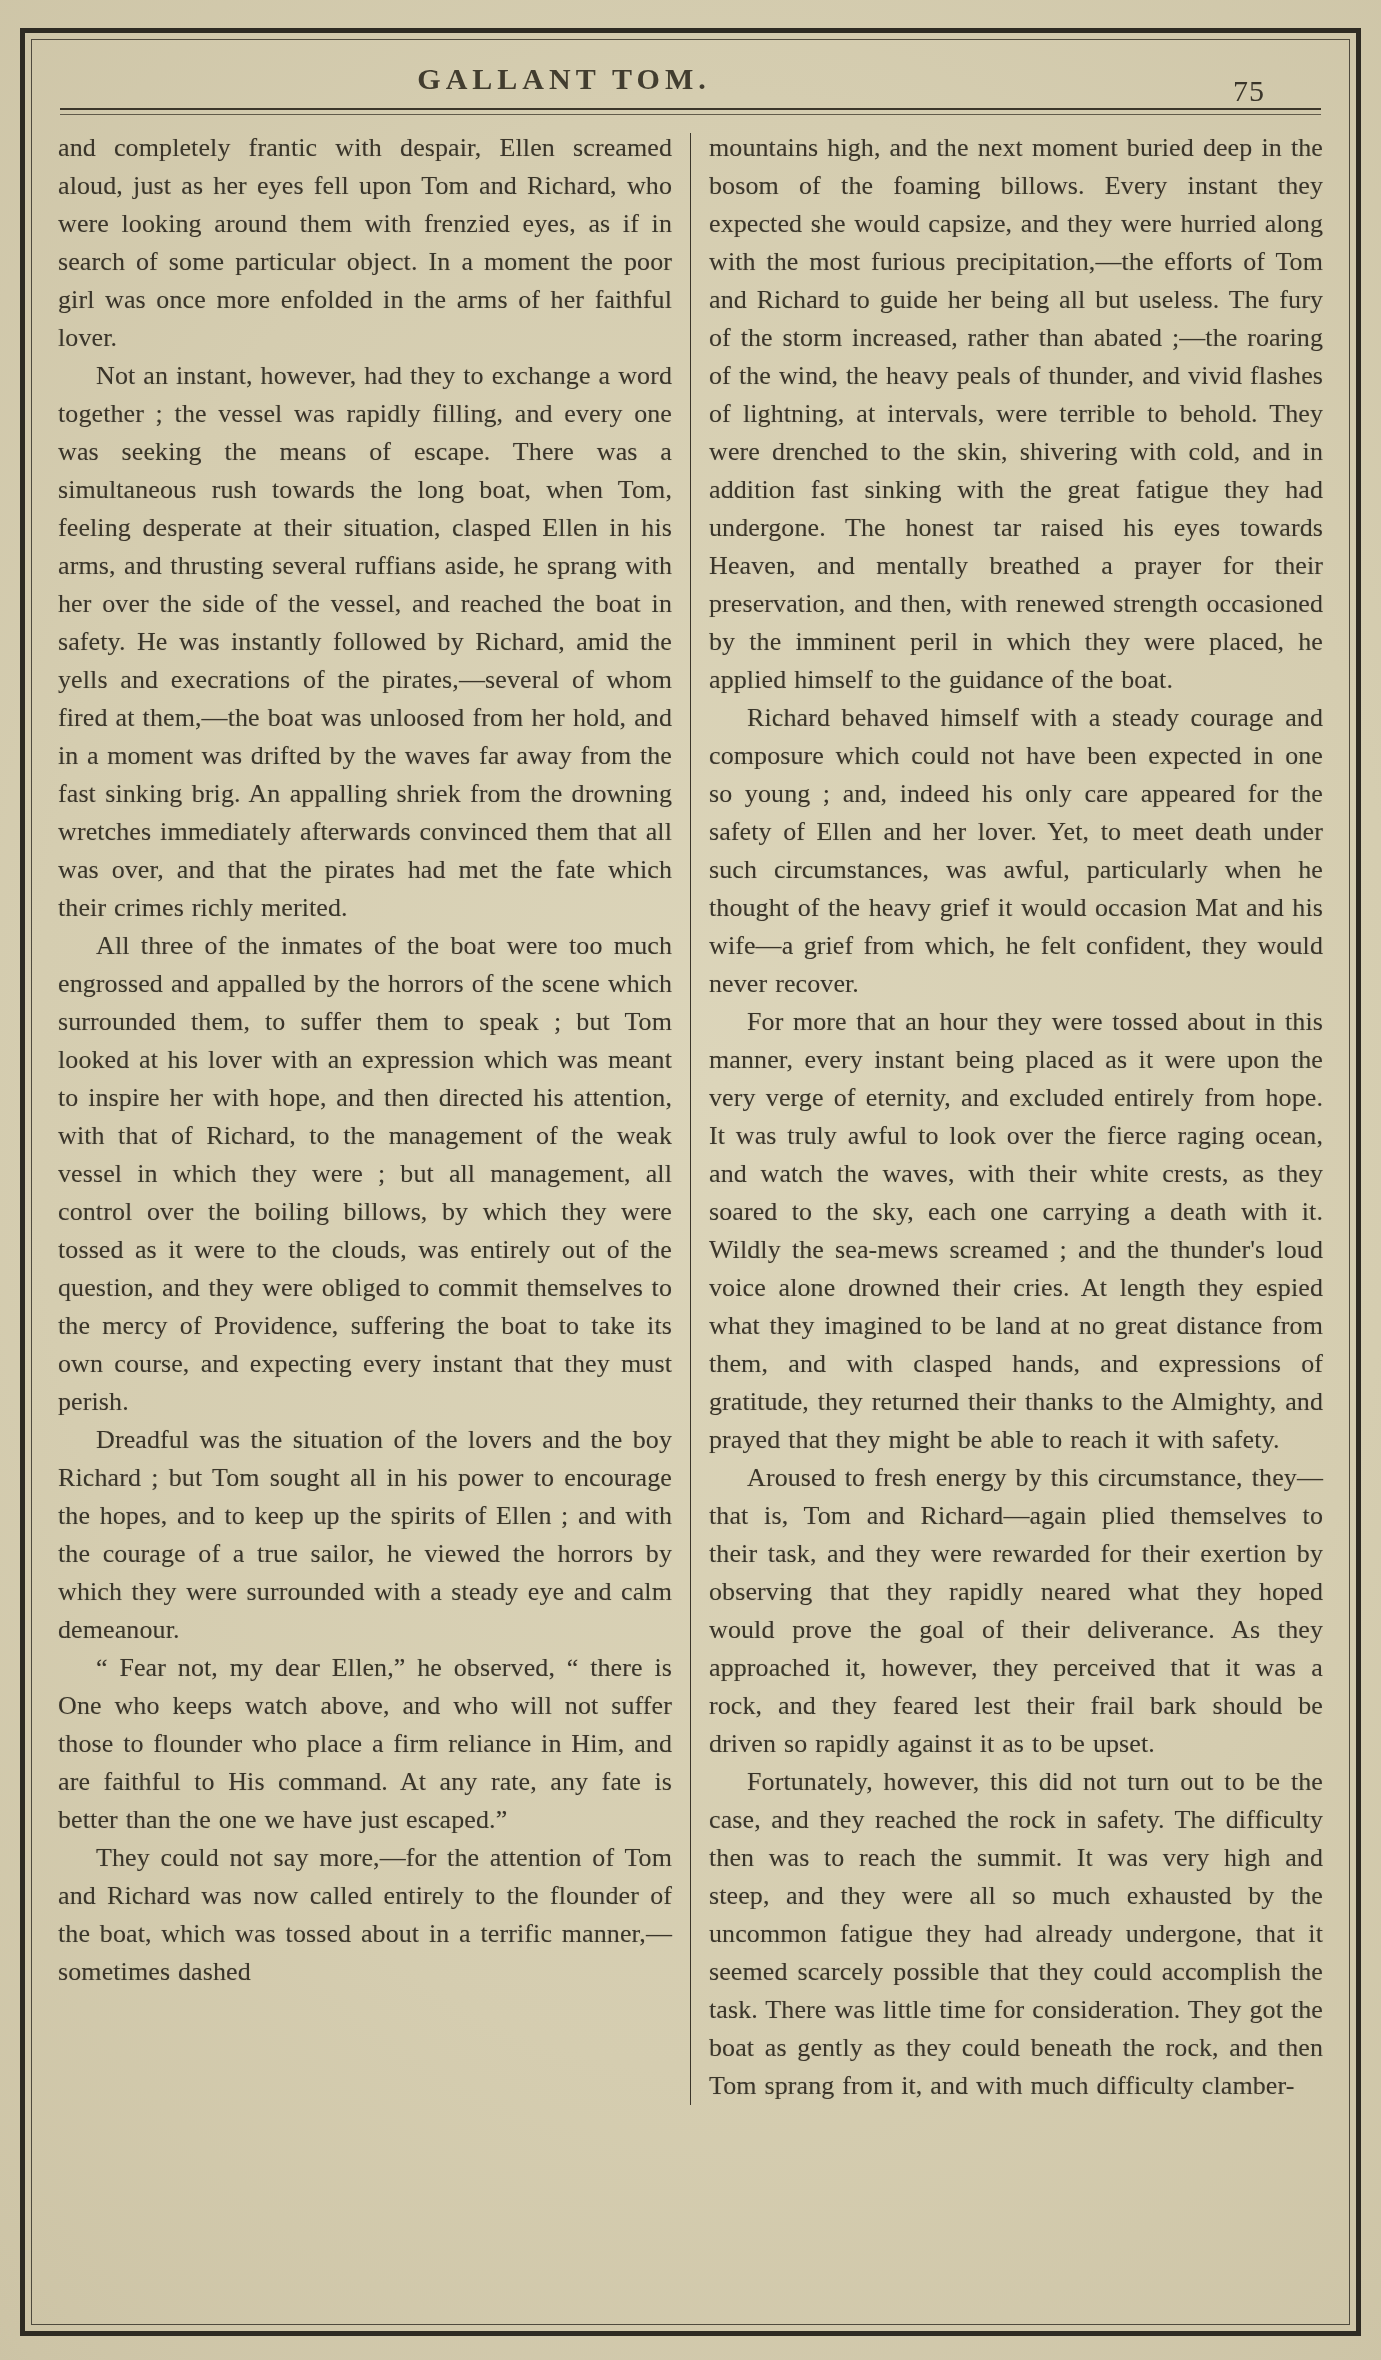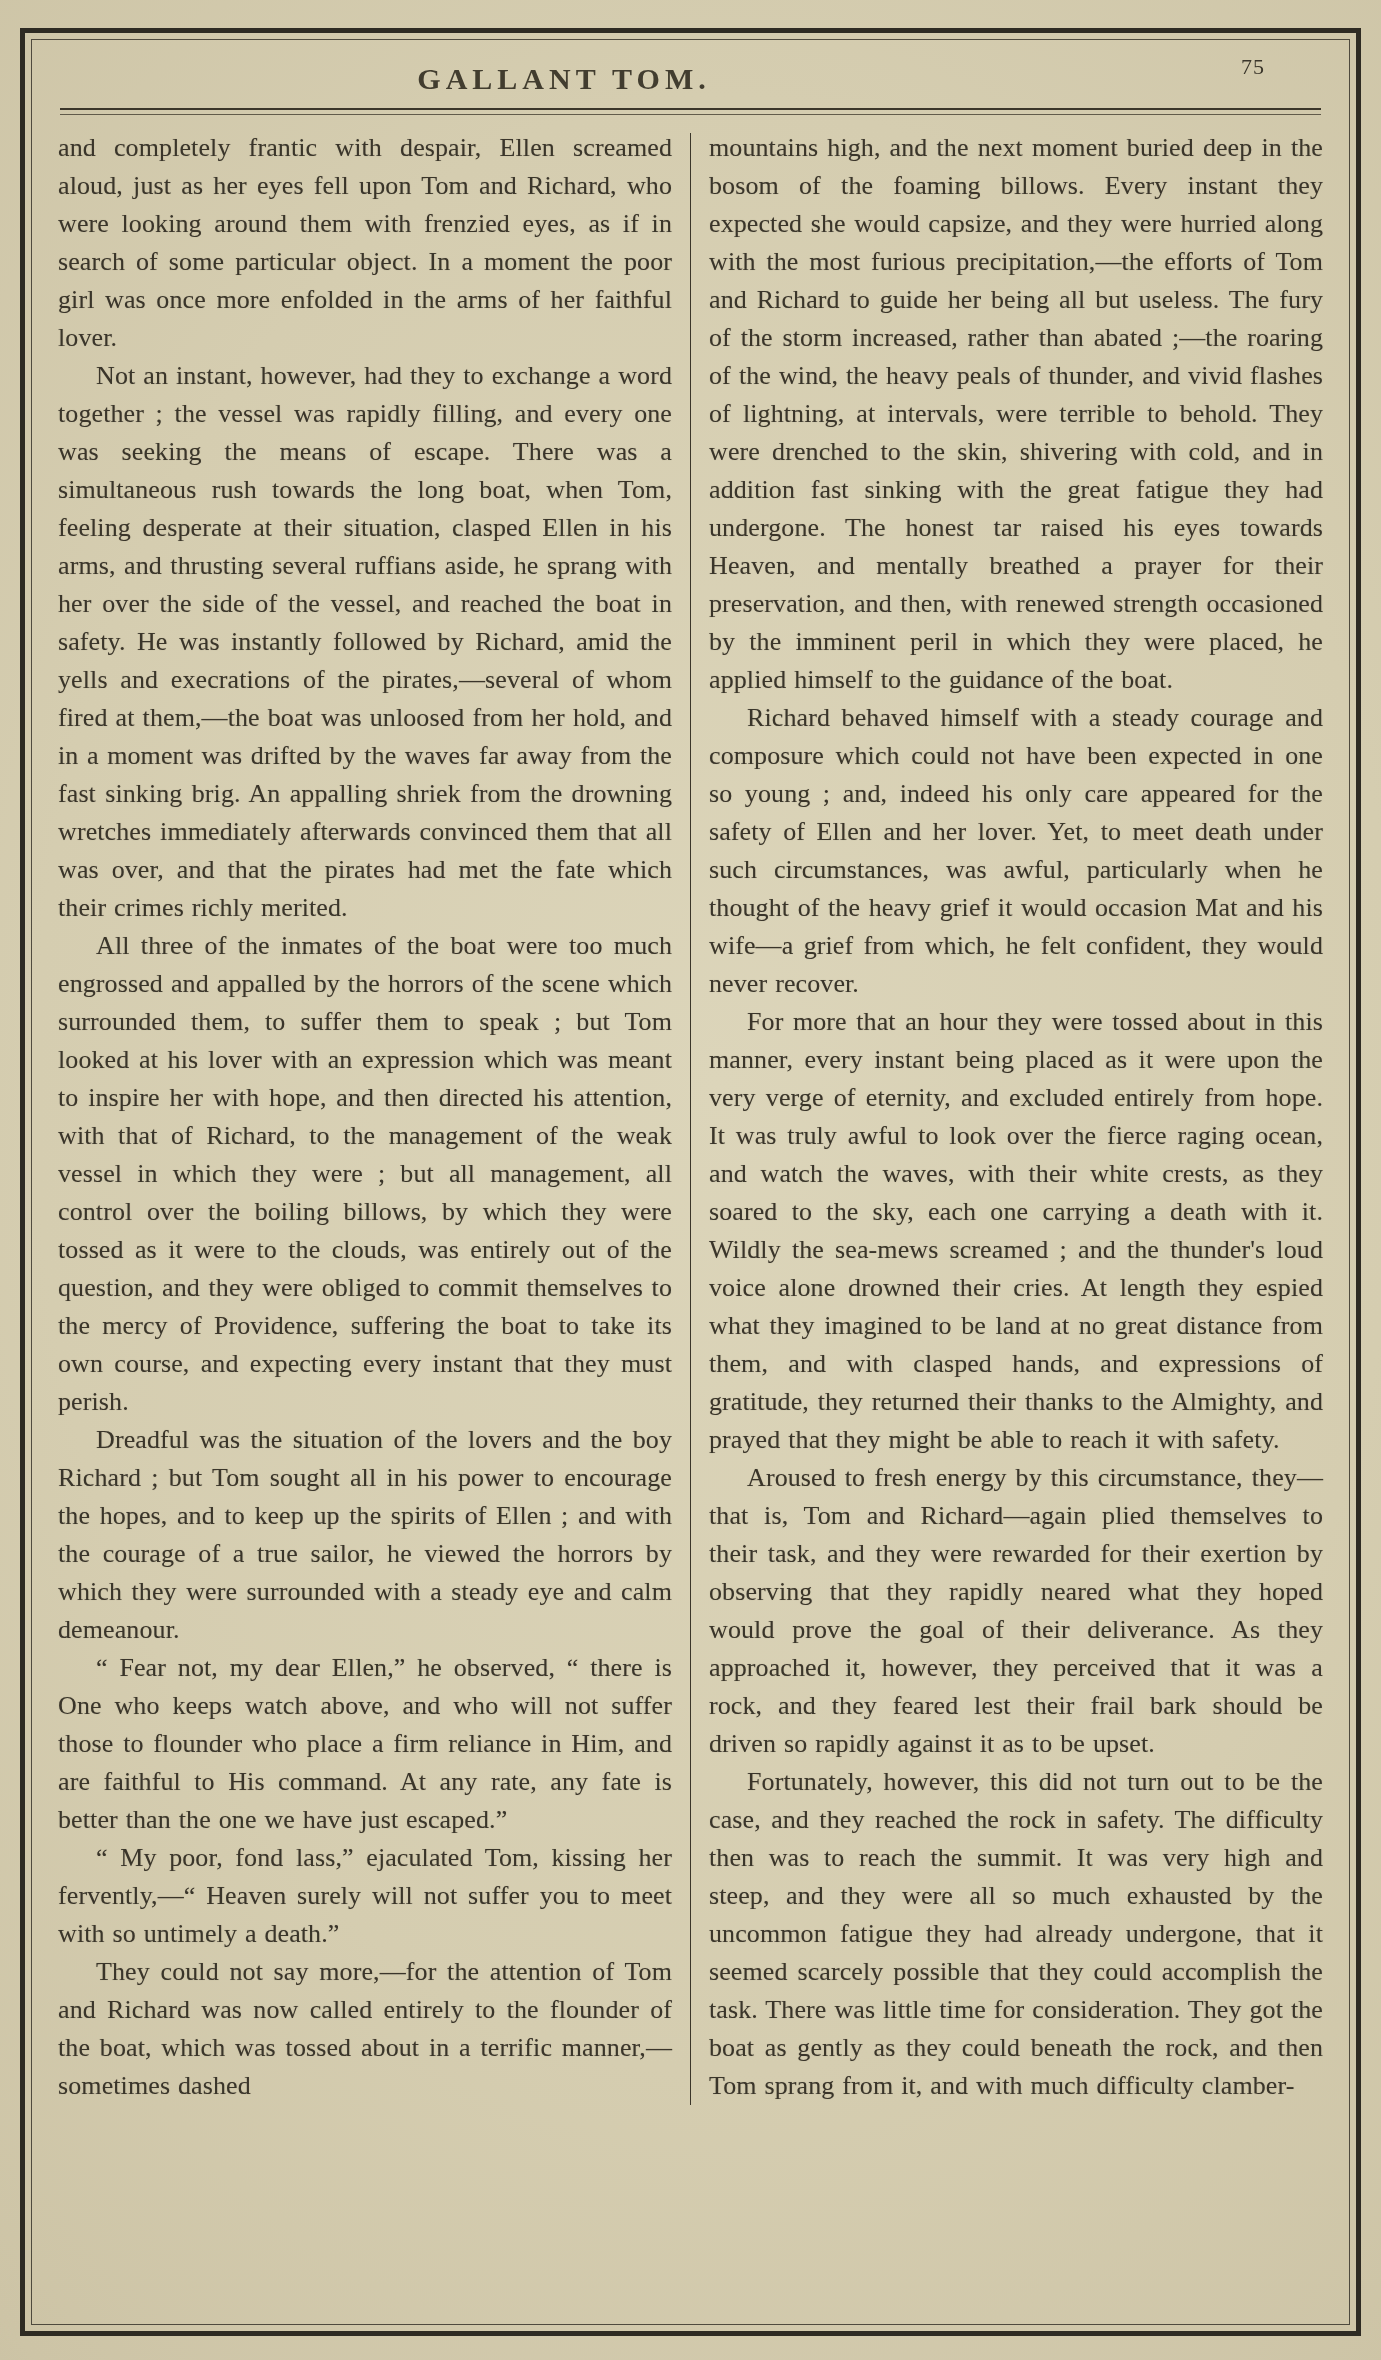--- a/index.html
+++ b/index.html
@@ -45,22 +45,22 @@
     top: 8px;
     font-size: 30px;
     font-weight: bold;
     letter-spacing: 5px;
     color: #423d2f;
     white-space: nowrap;
   }
   .pageno {
     position: absolute;
     right: 58px;
-    top: 0;
-    font-size: 22px;
+    top: 20px;
+    font-size: 30px;
     letter-spacing: 1px;
     color: #3a352a;
   }
   .header-rule {
     height: 4px;
     border-top: 2px solid #3b362a;
     border-bottom: 1px solid rgba(59,54,42,0.75);
     margin: 0 2px;
   }
   .columns {
@@ -108,21 +108,20 @@
         </header>
 
         <main class="columns">
 
           <section class="col">
             <p class="cont">and completely frantic with despair, Ellen screamed aloud, just as her eyes fell upon Tom and Richard, who were looking around them with frenzied eyes, as if in search of some particular object. In a moment the poor girl was once more enfolded in the arms of her faithful lover.</p>
             <p>Not an instant, however, had they to exchange a word together ; the vessel was rapidly filling, and every one was seeking the means of escape. There was a simultaneous rush towards the long boat, when Tom, feeling desperate at their situation, clasped Ellen in his arms, and thrusting several ruffians aside, he sprang with her over the side of the vessel, and reached the boat in safety. He was instantly followed by Richard, amid the yells and execrations of the pirates,—several of whom fired at them,—the boat was unloosed from her hold, and in a moment was drifted by the waves far away from the fast sinking brig. An appalling shriek from the drowning wretches immediately afterwards convinced them that all was over, and that the pirates had met the fate which their crimes richly merited.</p>
             <p>All three of the inmates of the boat were too much engrossed and appalled by the horrors of the scene which surrounded them, to suffer them to speak ; but Tom looked at his lover with an expression which was meant to inspire her with hope, and then directed his attention, with that of Richard, to the management of the weak vessel in which they were ; but all management, all control over the boiling billows, by which they were tossed as it were to the clouds, was entirely out of the question, and they were obliged to commit themselves to the mercy of Providence, suffering the boat to take its own course, and expecting every instant that they must perish.</p>
             <p>Dreadful was the situation of the lovers and the boy Richard ; but Tom sought all in his power to encourage the hopes, and to keep up the spirits of Ellen ; and with the courage of a true sailor, he viewed the horrors by which they were surrounded with a steady eye and calm demeanour.</p>
             <p>“ Fear not, my dear Ellen,” he observed, “ there is One who keeps watch above, and who will not suffer those to flounder who place a firm reliance in Him, and are faithful to His command. At any rate, any fate is better than the one we have just escaped.”</p>
-            <p>“ My poor, fond lass,” ejaculated Tom, kissing her fervently,—“ Heaven surely will not suffer you to meet with so untimely a death.”</p>
             <p>They could not say more,—for the attention of Tom and Richard was now called entirely to the flounder of the boat, which was tossed about in a terrific manner,—sometimes dashed</p>
           </section>
 
           <div class="divider"></div>
 
           <section class="col">
             <p class="cont">mountains high, and the next moment buried deep in the bosom of the foaming billows. Every instant they expected she would capsize, and they were hurried along with the most furious precipitation,—the efforts of Tom and Richard to guide her being all but useless. The fury of the storm increased, rather than abated ;—the roaring of the wind, the heavy peals of thunder, and vivid flashes of lightning, at intervals, were terrible to behold. They were drenched to the skin, shivering with cold, and in addition fast sinking with the great fatigue they had undergone. The honest tar raised his eyes towards Heaven, and mentally breathed a prayer for their preservation, and then, with renewed strength occasioned by the imminent peril in which they were placed, he applied himself to the guidance of the boat.</p>
             <p>Richard behaved himself with a steady courage and composure which could not have been expected in one so young ; and, indeed his only care appeared for the safety of Ellen and her lover. Yet, to meet death under such circumstances, was awful, particularly when he thought of the heavy grief it would occasion Mat and his wife—a grief from which, he felt confident, they would never recover.</p>
             <p>For more that an hour they were tossed about in this manner, every instant being placed as it were upon the very verge of eternity, and excluded entirely from hope. It was truly awful to look over the fierce raging ocean, and watch the waves, with their white crests, as they soared to the sky, each one carrying a death with it. Wildly the sea-mews screamed ; and the thunder's loud voice alone drowned their cries. At length they espied what they imagined to be land at no great distance from them, and with clasped hands, and expressions of gratitude, they returned their thanks to the Almighty, and prayed that they might be able to reach it with safety.</p>
             <p>Aroused to fresh energy by this circumstance, they—that is, Tom and Richard—again plied themselves to their task, and they were rewarded for their exertion by observing that they rapidly neared what they hoped would prove the goal of their deliverance. As they approached it, however, they perceived that it was a rock, and they feared lest their frail bark should be driven so rapidly against it as to be upset.</p>

